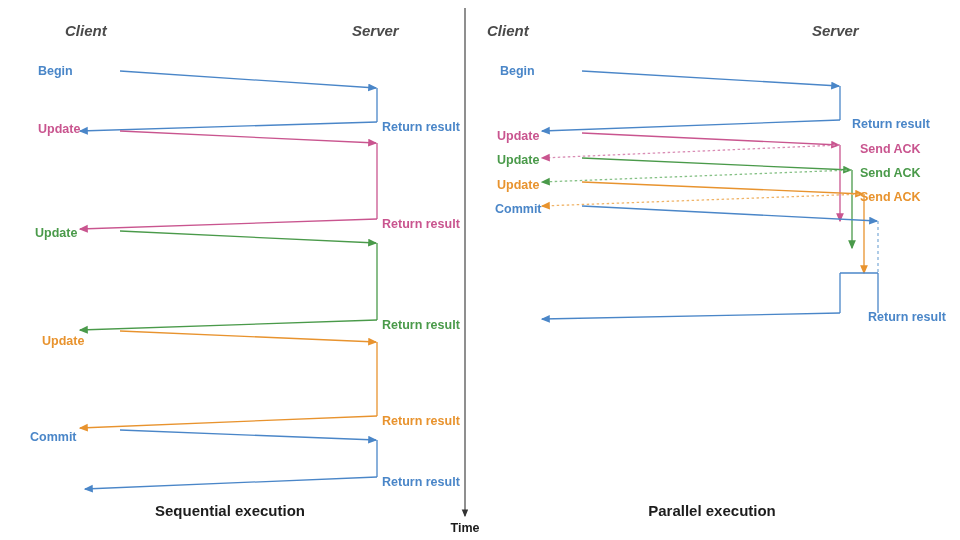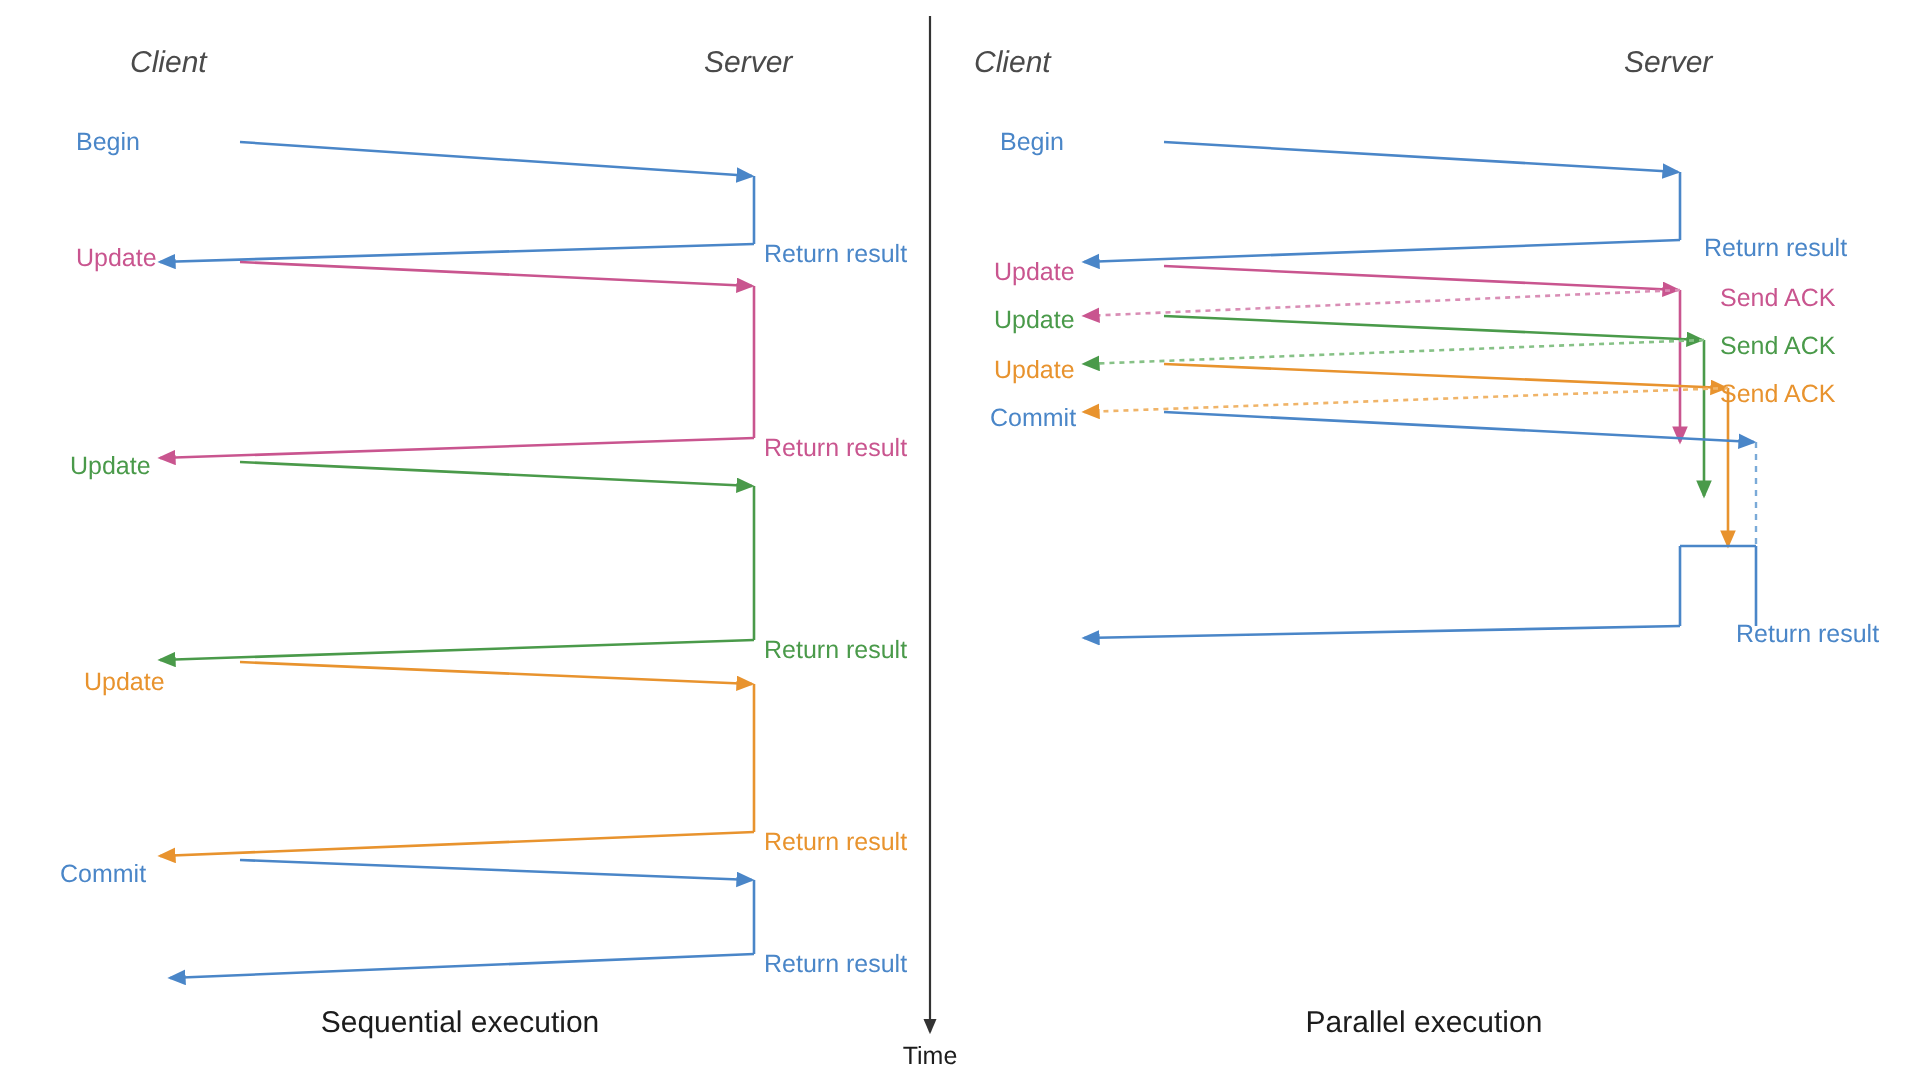--- a/index.html
+++ b/index.html
@@ -11,20 +11,21 @@
     width: 960px;
     height: 540px;
     overflow: hidden;
     font-family: "Liberation Sans", sans-serif;
     color: #333333;
   }
   #diagram-root {
     position: relative;
     width: 960px;
     height: 540px;
+    font-weight: bold;
   }
   svg.diagram {
     display: block;
     width: 960px;
     height: 540px;
   }
   text {
     font-family: "Liberation Sans", sans-serif;
   }
   .lane-header {

